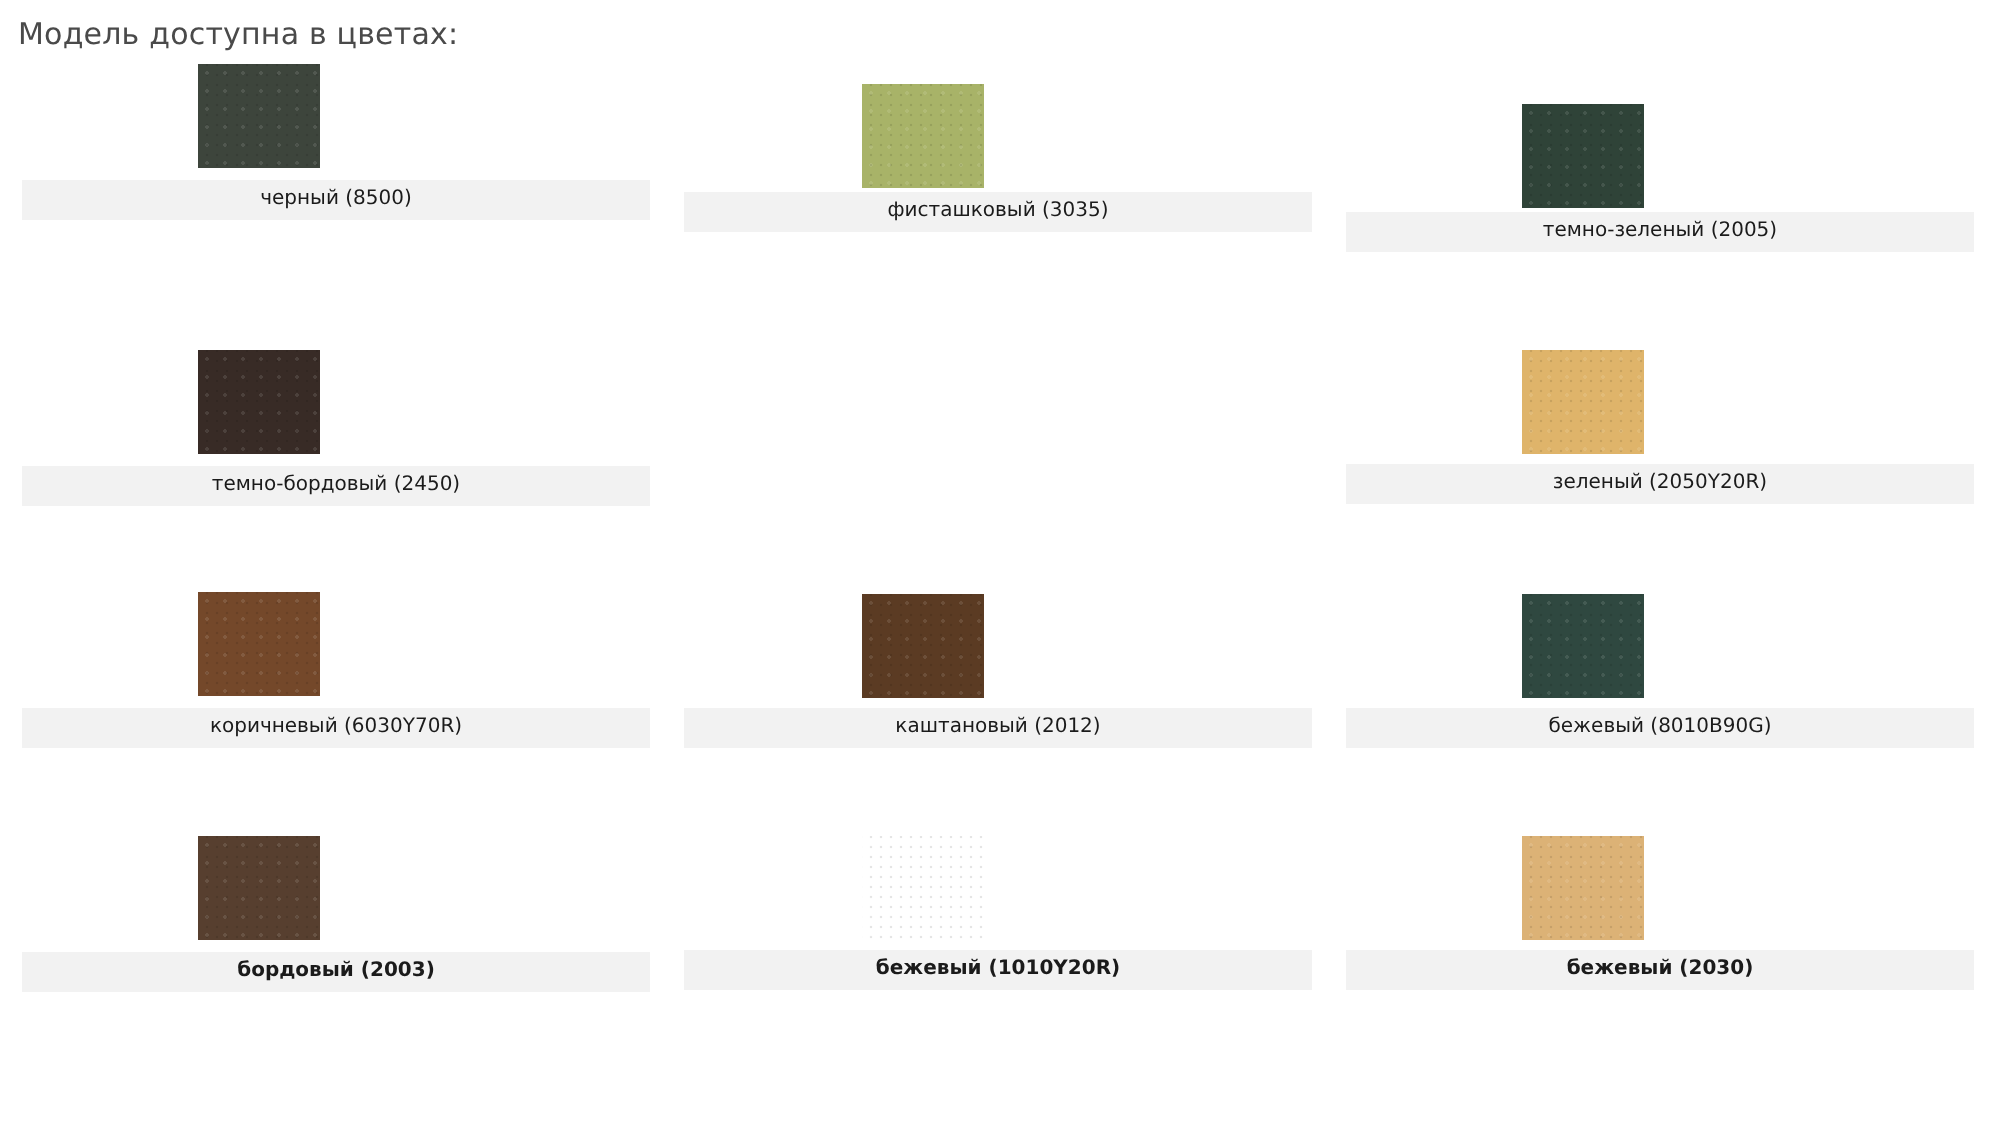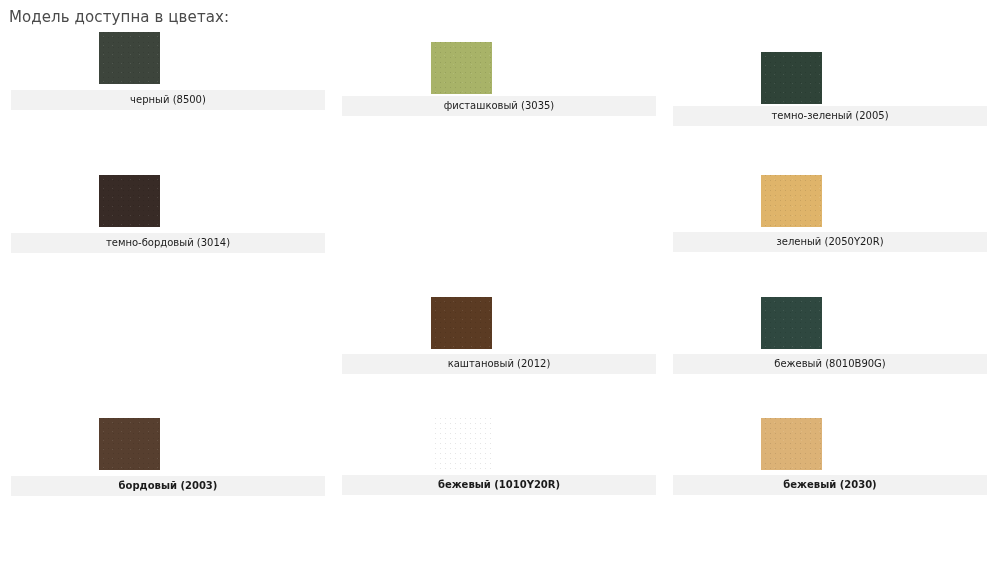--- a/index.html
+++ b/index.html
@@ -102,29 +102,33 @@
     <div class="swatch-label">фисташковый (3035)</div>
   </div>
 
   <div class="color-cell col-2 row-0">
     <div class="swatch-chip" title="темно-зеленый (2005)" style="background-color: rgb(47, 67, 56); background-image: radial-gradient(rgba(255, 255, 255, 0.1) 0.8px, transparent 0.9px), radial-gradient(rgba(0, 0, 0, 0.1) 0.7px, transparent 0.8px), linear-gradient(transparent, transparent); background-position: 0px 0px, 2px 3px, 0px 0px;"></div>
     <div class="swatch-label">темно-зеленый (2005)</div>
   </div>
 
   <div class="color-cell col-0 row-1">
     <div class="swatch-chip" title="темно-бордовый (3014)" style="background-color: rgb(56, 43, 38); background-image: radial-gradient(rgba(255, 255, 255, 0.1) 0.8px, transparent 0.9px), radial-gradient(rgba(0, 0, 0, 0.1) 0.7px, transparent 0.8px), linear-gradient(transparent, transparent); background-position: 0px 0px, 2px 3px, 0px 0px;"></div>
-    <div class="swatch-label">темно-бордовый (3014)</div>
+    <div class="swatch-label">темно-бордовый (2450)</div>
   </div>
 
 
   <div class="color-cell col-2 row-1">
     <div class="swatch-chip" title="персик (2050Y20R)" style="background-color: rgb(223, 180, 106); background-image: radial-gradient(rgba(255, 255, 255, 0.1) 0.8px, transparent 0.9px), radial-gradient(rgba(0, 0, 0, 0.1) 0.7px, transparent 0.8px), linear-gradient(transparent, transparent); background-position: 0px 0px, 2px 3px, 0px 0px;"></div>
     <div class="swatch-label">зеленый (2050Y20R)</div>
   </div>
 
+  <div class="color-cell col-0 row-2">
+    <div class="swatch-chip" title="коричневый (6030Y70R)" style="background-color: rgb(116, 72, 42); background-image: radial-gradient(rgba(255, 255, 255, 0.1) 0.8px, transparent 0.9px), radial-gradient(rgba(0, 0, 0, 0.1) 0.7px, transparent 0.8px), linear-gradient(transparent, transparent); background-position: 0px 0px, 2px 3px, 0px 0px;"></div>
+    <div class="swatch-label">коричневый (6030Y70R)</div>
+  </div>
 
   <div class="color-cell col-1 row-2">
     <div class="swatch-chip" title="каштановый (2012)" style="background-color: rgb(91, 59, 35); background-image: radial-gradient(rgba(255, 255, 255, 0.1) 0.8px, transparent 0.9px), radial-gradient(rgba(0, 0, 0, 0.1) 0.7px, transparent 0.8px), linear-gradient(transparent, transparent); background-position: 0px 0px, 2px 3px, 0px 0px;"></div>
     <div class="swatch-label">каштановый (2012)</div>
   </div>
 
   <div class="color-cell col-2 row-2">
     <div class="swatch-chip" title="зеленый (8010B90G)" style="background-color: rgb(47, 72, 64); background-image: radial-gradient(rgba(255, 255, 255, 0.1) 0.8px, transparent 0.9px), radial-gradient(rgba(0, 0, 0, 0.1) 0.7px, transparent 0.8px), linear-gradient(transparent, transparent); background-position: 0px 0px, 2px 3px, 0px 0px;"></div>
     <div class="swatch-label">бежевый (8010B90G)</div>
   </div>

